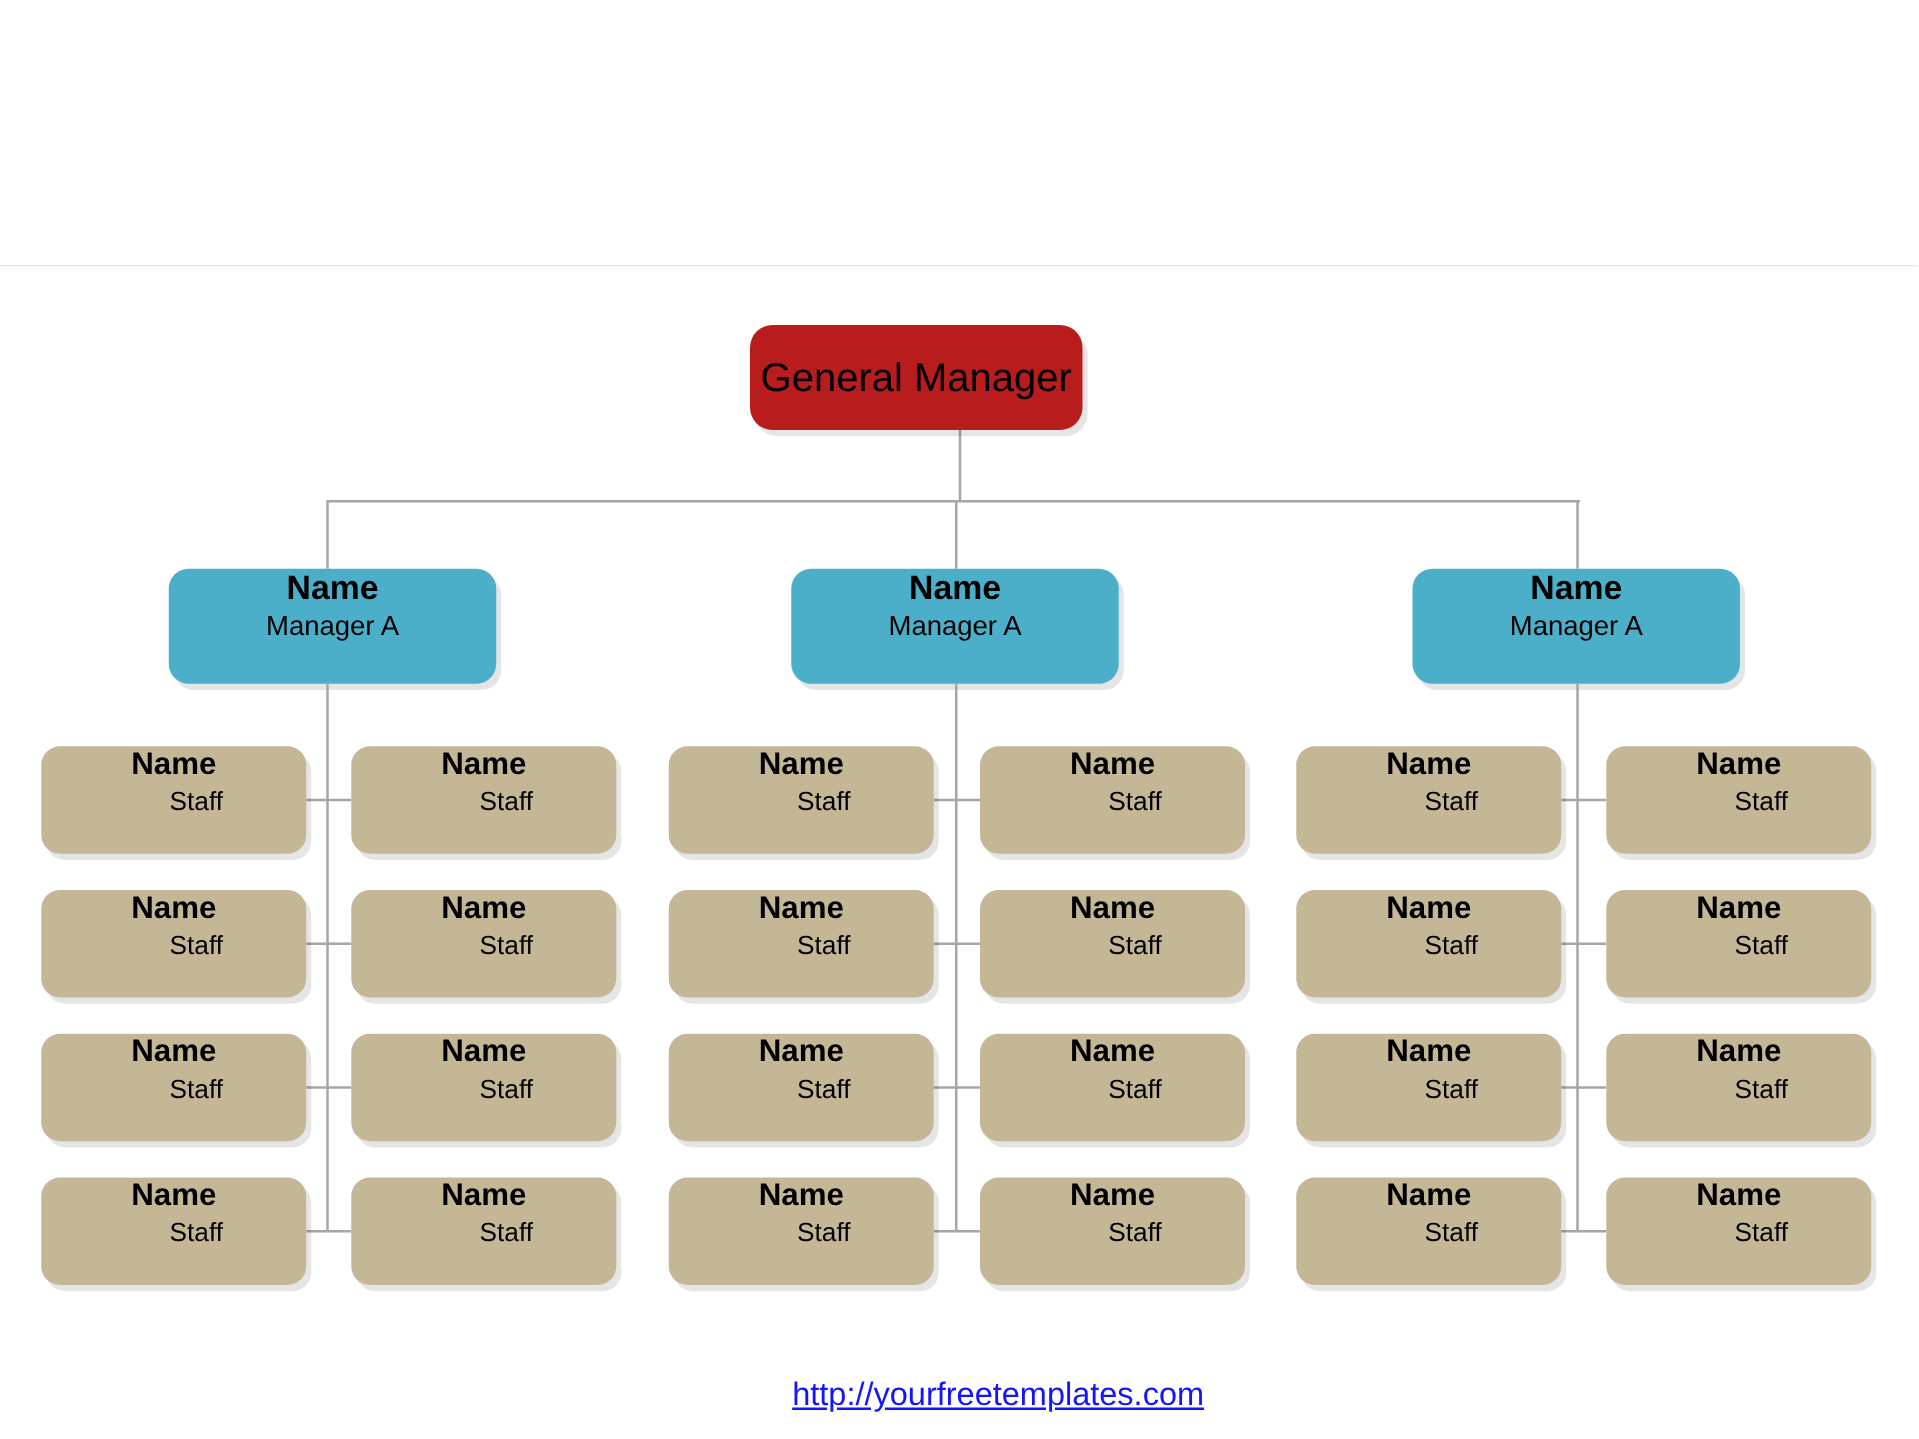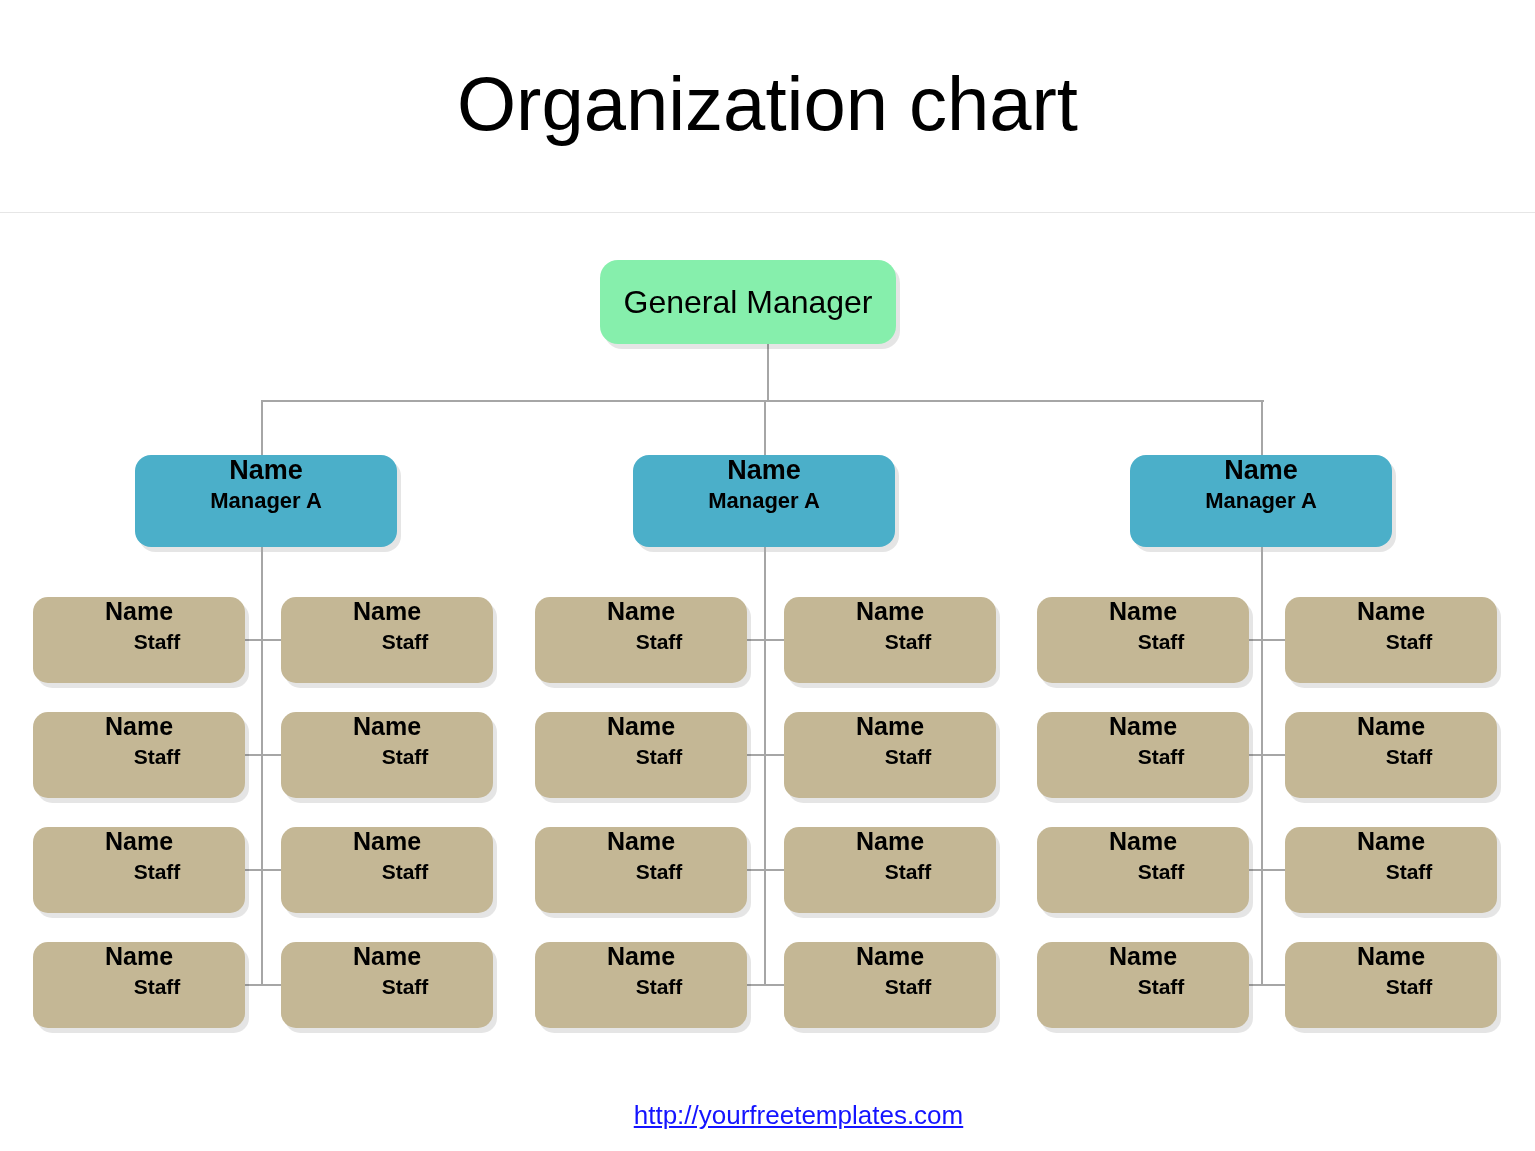--- a/index.html
+++ b/index.html
@@ -69,21 +69,21 @@
     align-items: center;
     color: #000000;
     text-align: center;
     overflow: hidden;
   }
   .node .n-name {
     font-weight: bold;
     line-height: 1.15;
   }
   .node .n-role {
-    font-weight: bold;
+    font-weight: normal;
     line-height: 1.2;
   }
 
   .node.gm {
     background: #FDC40B;
     border-radius: 18px;
     justify-content: center;
   }
   .node.gm .n-name {
     font-weight: normal;
@@ -123,30 +123,29 @@
     width: 215px;
     height: 68px;
     text-decoration: underline;
   }
 </style>
 </head>
 <body>
 
 <div id="slide">
 
-  <div class="title">Organization chart</div>
   <div class="title-divider"></div>
 
   <div class="chart" id="chart">
       <div class="line v" style="left: 767px; top: 344px; height: 56px; background: rgb(166, 166, 166);"></div>
       <div class="line h" style="left: 262px; top: 400px; width: 1002px; background: rgb(166, 166, 166);"></div>
       <div class="line v" style="left: 261px; top: 400px; height: 55px; background: rgb(166, 166, 166);"></div>
       <div class="line v" style="left: 764px; top: 400px; height: 55px; background: rgb(166, 166, 166);"></div>
       <div class="line v" style="left: 1261px; top: 400px; height: 55px; background: rgb(166, 166, 166);"></div>
-      <div class="node gm" style="left: 600px; top: 260px; width: 296px; height: 84px; background: #86efac;">
+      <div class="node gm" style="left: 600px; top: 260px; width: 266px; height: 84px; background: #b91c1c;">
         <div class="n-name">General Manager</div>
       </div>
       <div class="node mgr" style="left: 135px; top: 455px; width: 262px; height: 92px; background: rgb(75, 175, 201);">
         <div class="n-name">Name</div>
         <div class="n-role">Manager A</div>
       </div>
       <div class="line v" style="left: 261px; top: 547px; height: 438px; background: rgb(166, 166, 166);"></div>
       <div class="line h" style="left: 245px; top: 639px; width: 17px; background: rgb(166, 166, 166);"></div>
       <div class="line h" style="left: 262px; top: 639px; width: 19px; background: rgb(166, 166, 166);"></div>
       <div class="node staff" style="left: 33px; top: 597px; width: 212px; height: 86px;">

